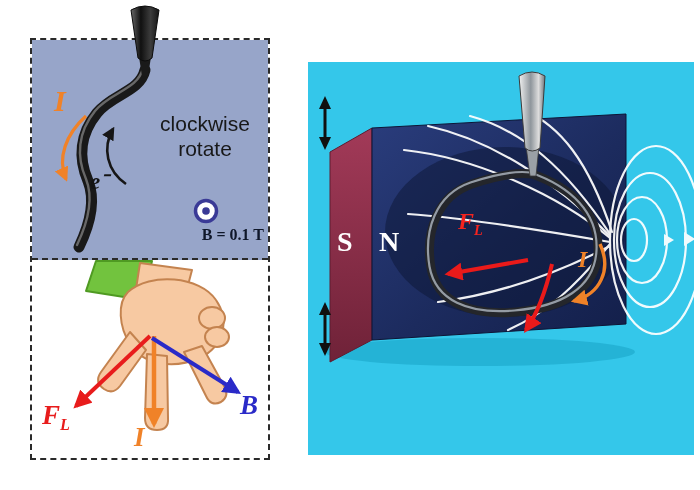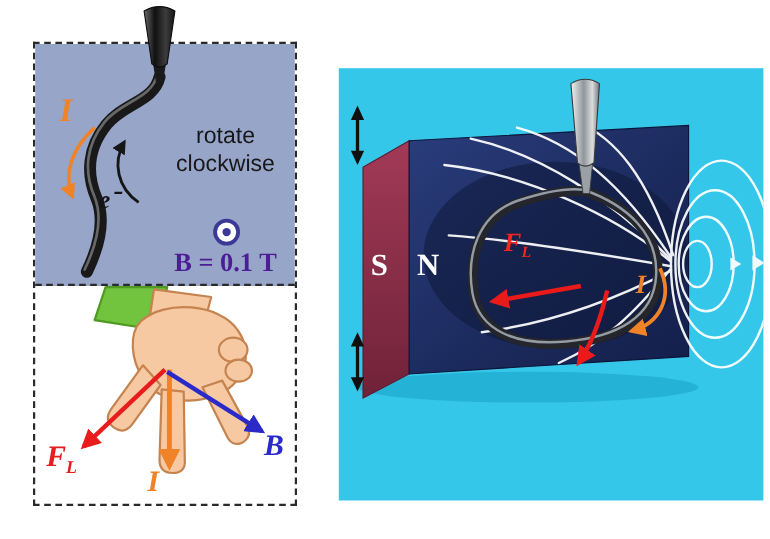--- a/index.html
+++ b/index.html
@@ -18,22 +18,22 @@
 
   .lbl { position:absolute; pointer-events:none; white-space:nowrap; }
   .sym { font-family:"Liberation Serif", serif; font-style:italic; font-weight:bold; }
   .sym sub { font-size:60%; font-style:italic; }
 
   #lbl-I-left    { left:54px;  top:84px;  font-size:30px; color:#f08228; }
   #lbl-e         { left:90px;  top:164px; font-size:23px; color:#141414; }
   #lbl-rotate    { left:146px; top:112px; width:118px; text-align:center; font-size:21px;
                    color:#181818; line-height:1.18; font-weight:500; }
   #lbl-rotate span { display:block; }
-  #lbl-bval      { left:146px; top:226px; width:118px; text-align:center; font-size:24px;
-                   font-weight:bold; color:#4c1d95; font-family:"Liberation Serif", serif; }
+  #lbl-bval      { left:146px; top:226px; width:118px; text-align:right; font-size:16px;
+                   font-weight:bold; color:#0f172a; font-family:"Liberation Serif", serif; }
 
   #lbl-FL-hand   { left:42px;  top:400px; font-size:27px; color:#e81c1c; }
   #lbl-I-hand    { left:134px; top:422px; font-size:27px; color:#f08228; }
   #lbl-B-hand    { left:240px; top:390px; font-size:27px; color:#2a2ac8; }
 
   #lbl-S         { left:337px; top:226px; font-size:28px; color:#ffffff; font-weight:bold;
                    font-family:"Liberation Serif", serif; }
   #lbl-N         { left:379px; top:226px; font-size:28px; color:#ffffff; font-weight:bold;
                    font-family:"Liberation Serif", serif; }
   #lbl-FL-right  { left:458px; top:208px; font-size:24px; color:#f5241f; }
@@ -182,22 +182,22 @@
     <g fill="#101010">
       <line x1="325" y1="313" x2="325" y2="345" stroke="#101010" stroke-width="3"></line>
       <polygon points="319,315 331,315 325,302"></polygon>
       <polygon points="319,343 331,343 325,356"></polygon>
     </g>
   </svg>
 
   <div class="lbl sym" id="lbl-I-left">I</div>
   <div class="lbl sym" id="lbl-e">e⁻</div>
   <div class="lbl" id="lbl-rotate">
+    <span>clockwise</span>
     <span>rotate</span>
-    <span>clockwise</span>
   </div>
   <div class="lbl" id="lbl-bval">B = 0.1 T</div>
 
   <div class="lbl sym" id="lbl-FL-hand">
     <span>F</span><sub>L</sub>
   </div>
   <div class="lbl sym" id="lbl-I-hand">I</div>
   <div class="lbl sym" id="lbl-B-hand">B</div>
 
   <div class="lbl" id="lbl-S">S</div>

